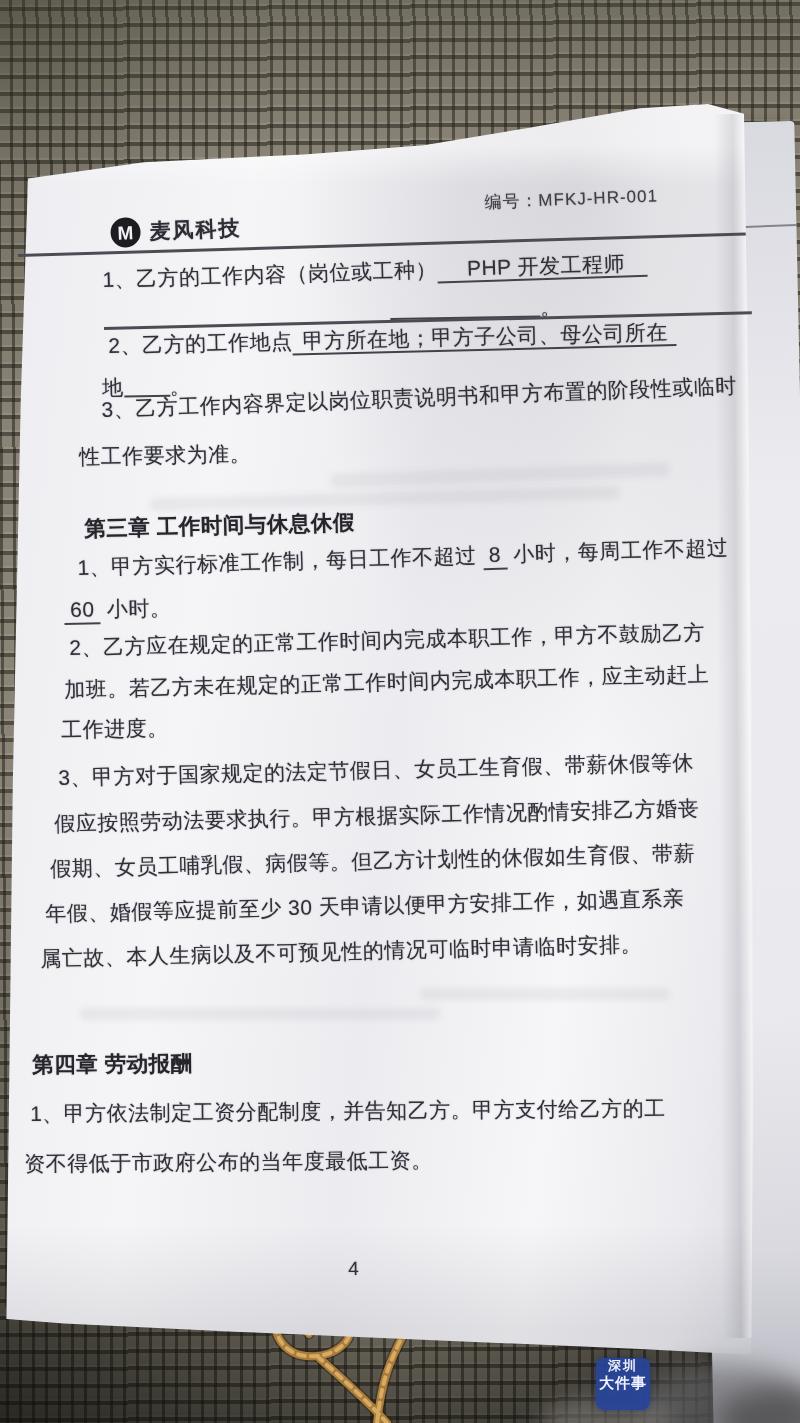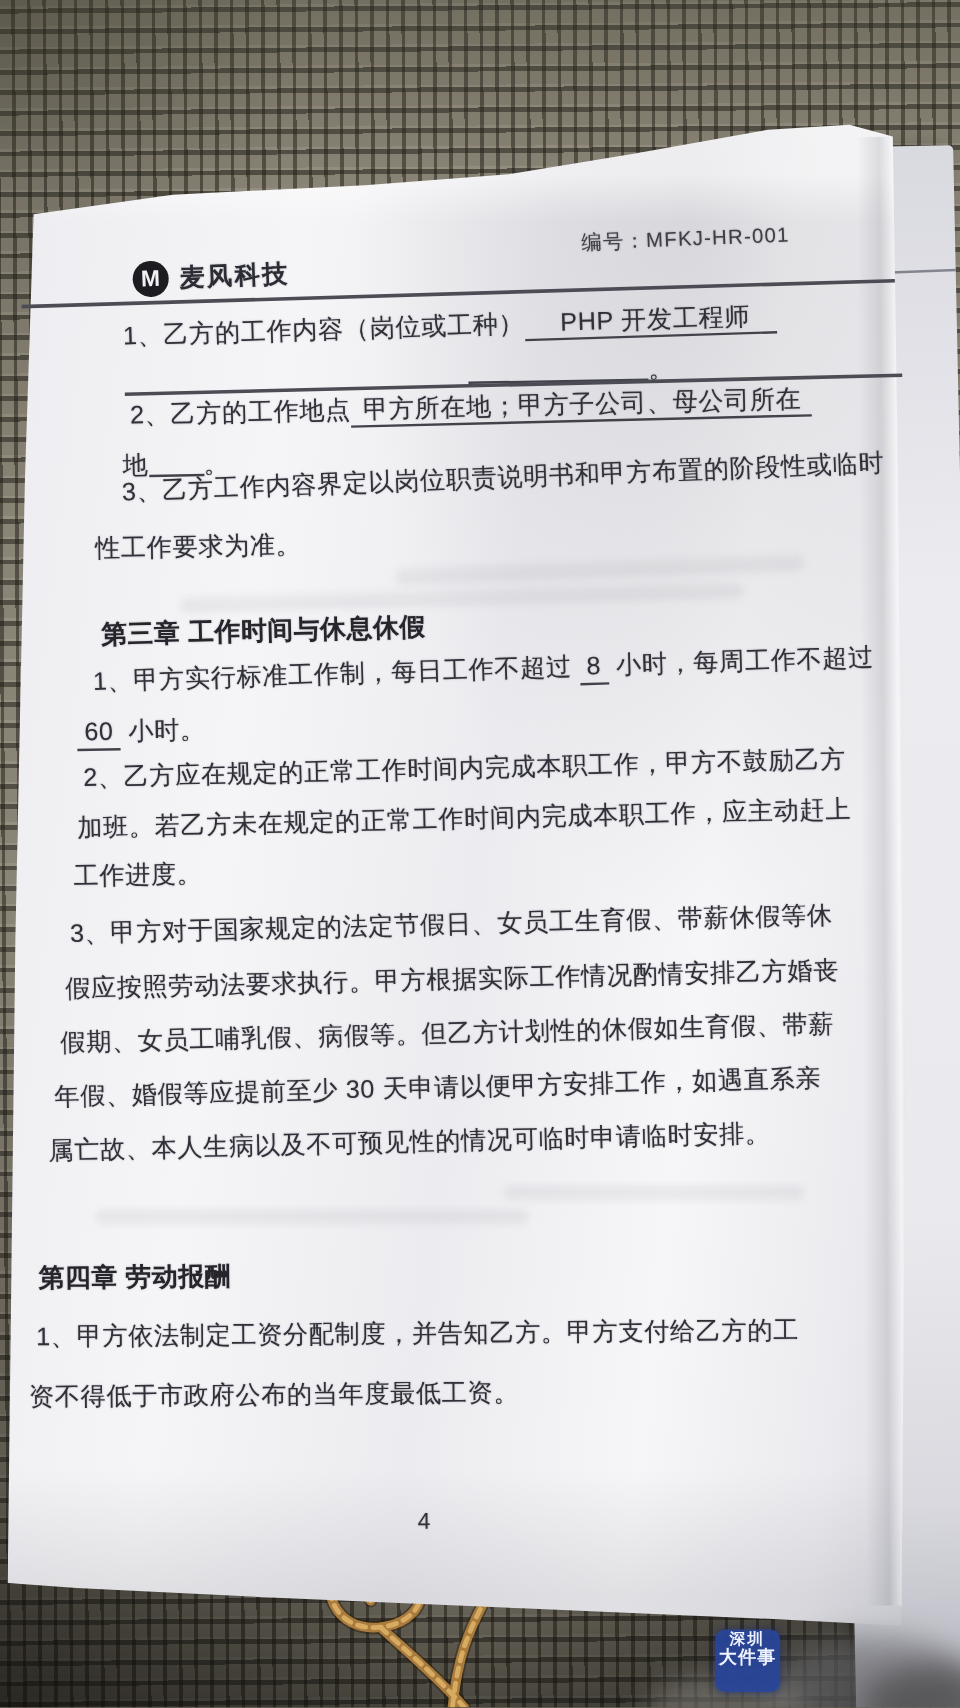--- a/index.html
+++ b/index.html
@@ -85,21 +85,21 @@
   .blob1{left:636px; top:1364px; width:178px; height:84px; background:rgba(104,104,108,.62); filter:blur(13px);}
   .blob2{left:540px; top:1396px; width:132px; height:52px; background:rgba(142,140,134,.5); filter:blur(11px);}
   .blob3{left:718px; top:1388px; width:120px; height:64px; background:rgba(58,58,56,.58); filter:blur(13px);}
   .watermark{
     position:absolute; left:596px; top:1358px; width:54px; height:52px; z-index:7;
     background:rgba(40,68,152,.95); border-radius:8px;
     display:flex; flex-direction:column; align-items:center; 
     color:#eef2ff; box-shadow:0 0 7px rgba(18,38,110,.55); filter:blur(.3px);
   }
   .watermark .w1{font-size:13px; font-weight:700; letter-spacing:2px; line-height:1.25;}
-  .watermark .w2{font-size:15px; font-weight:700; letter-spacing:1px; line-height:1.2;font-family:Liberation Mono, monospace;}
+  .watermark .w2{font-size:15px; font-weight:700; letter-spacing:1px; line-height:1.2;}
 </style>
 </head>
 <body>
 
 <div class="stage">
 
   <div class="carpet"></div>
   <div class="floor-shade"></div>
 
   <div class="back-sheet">

